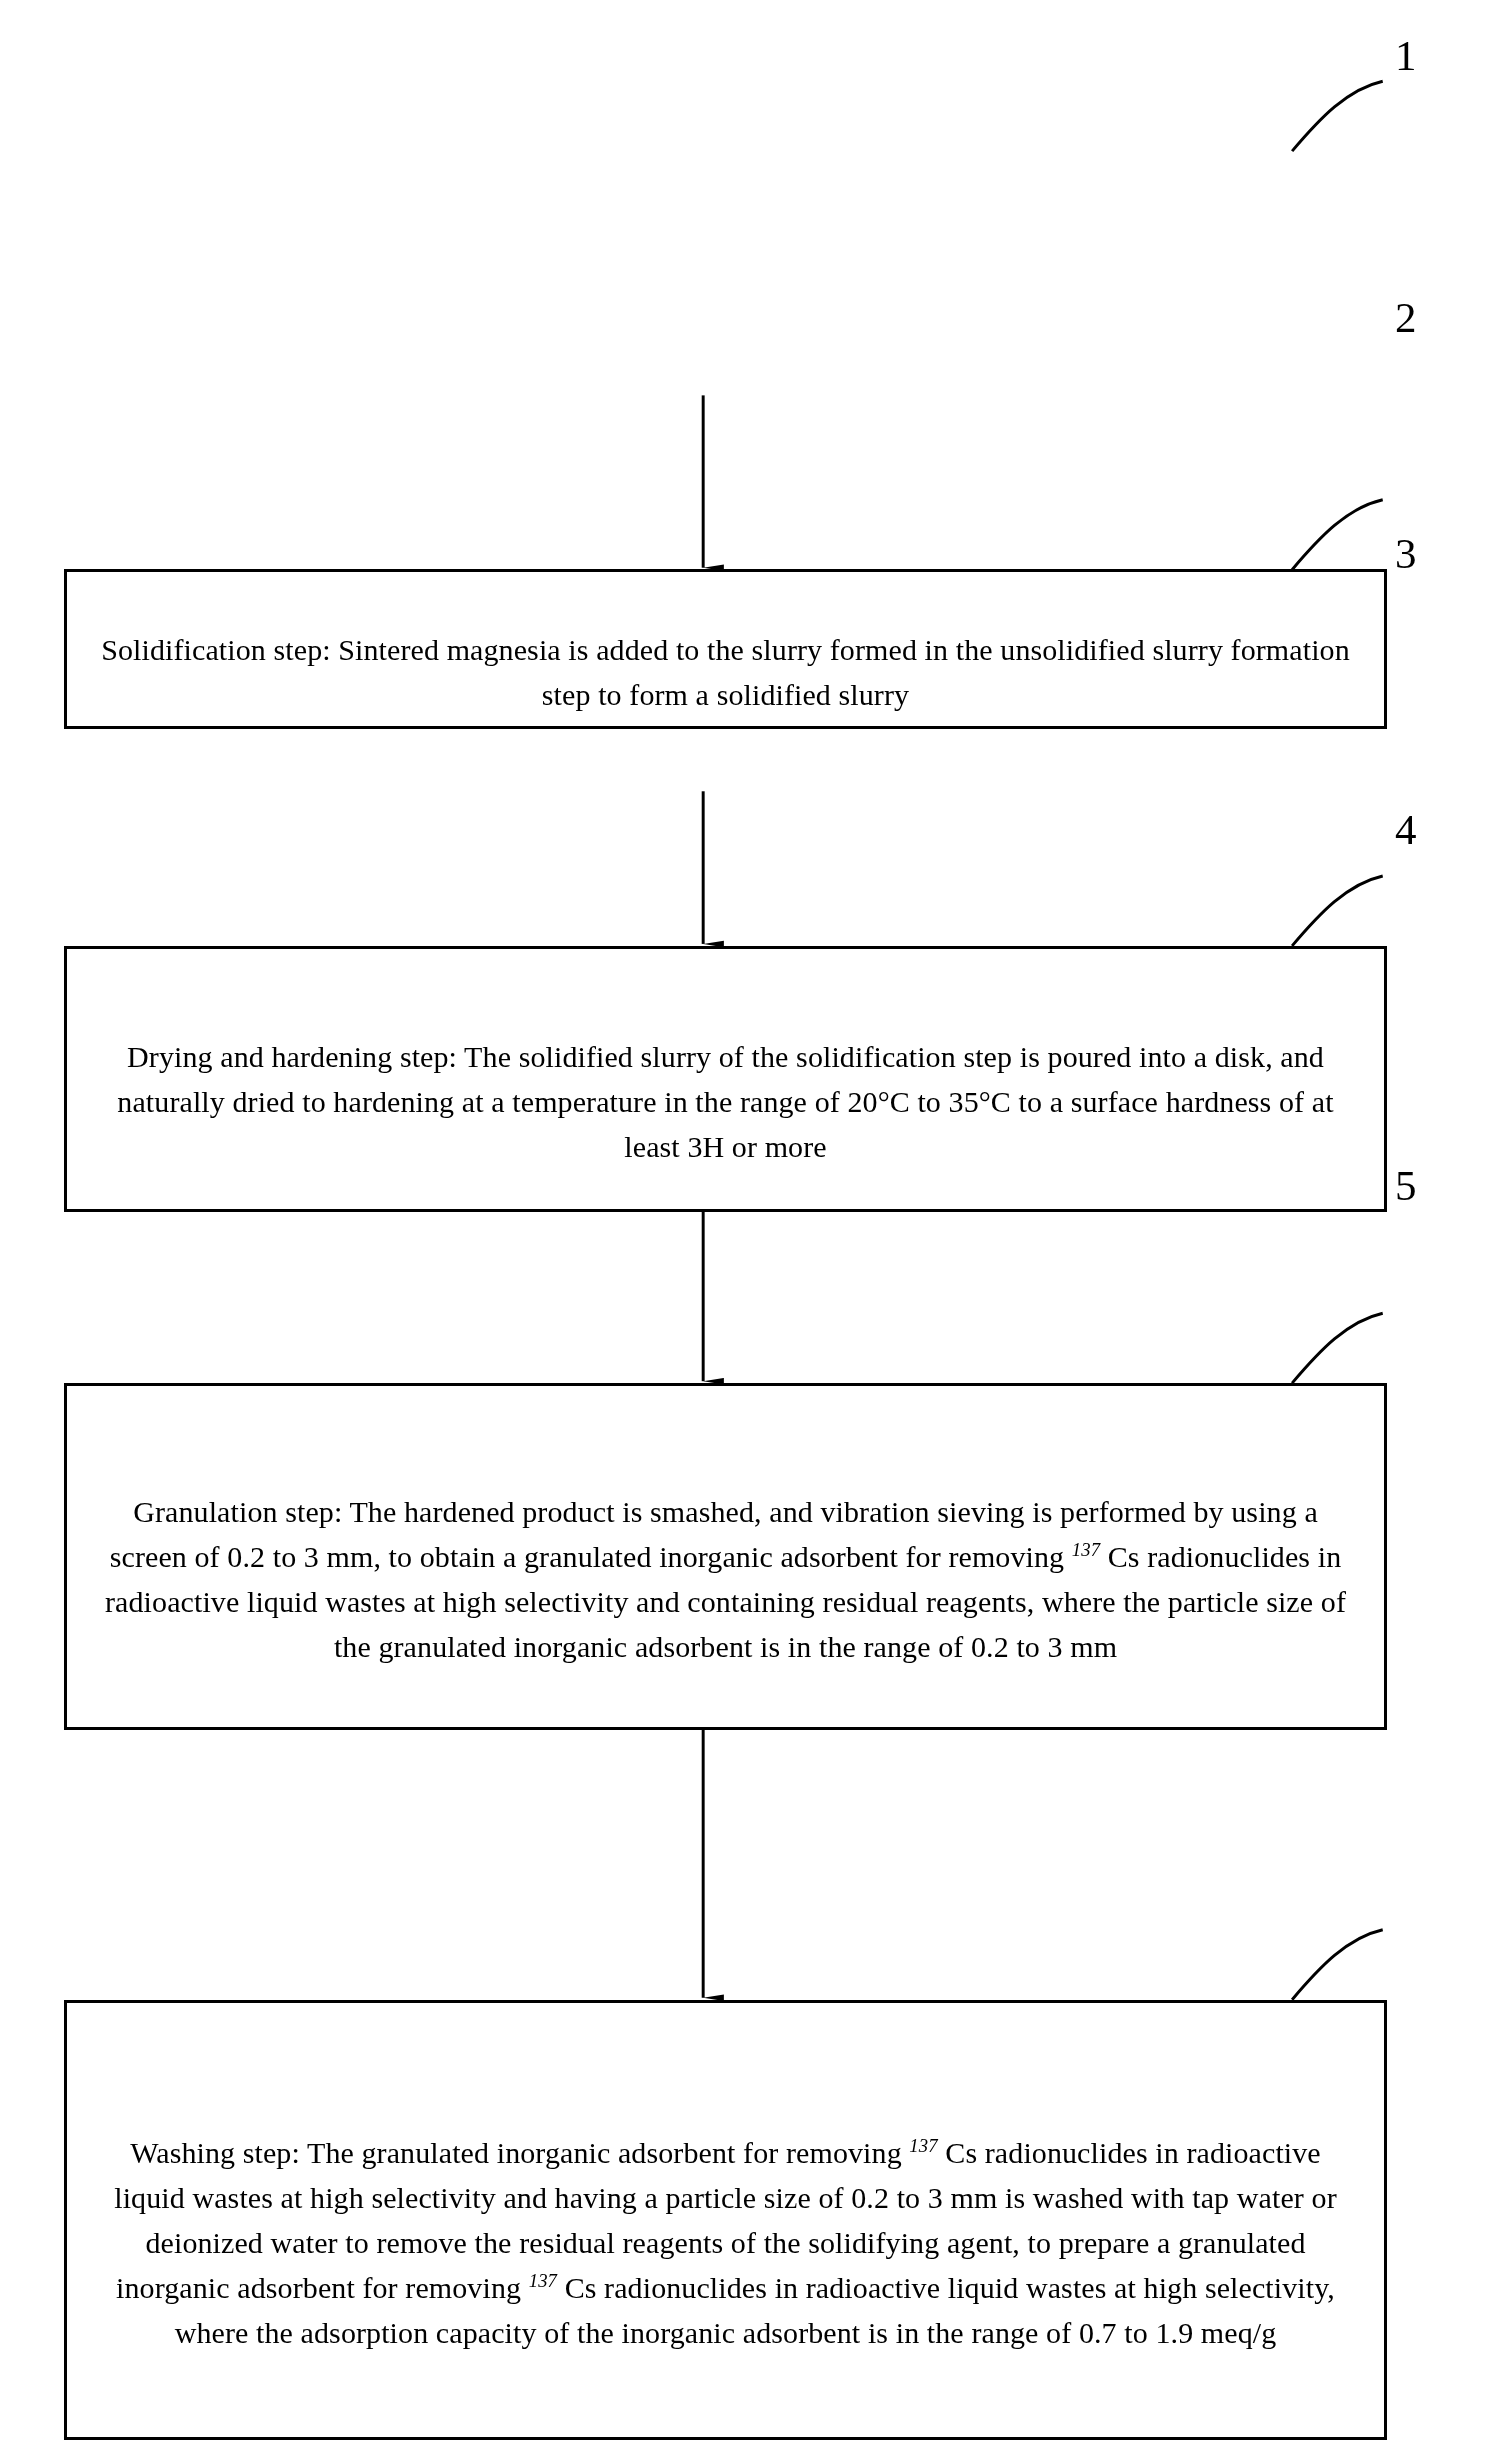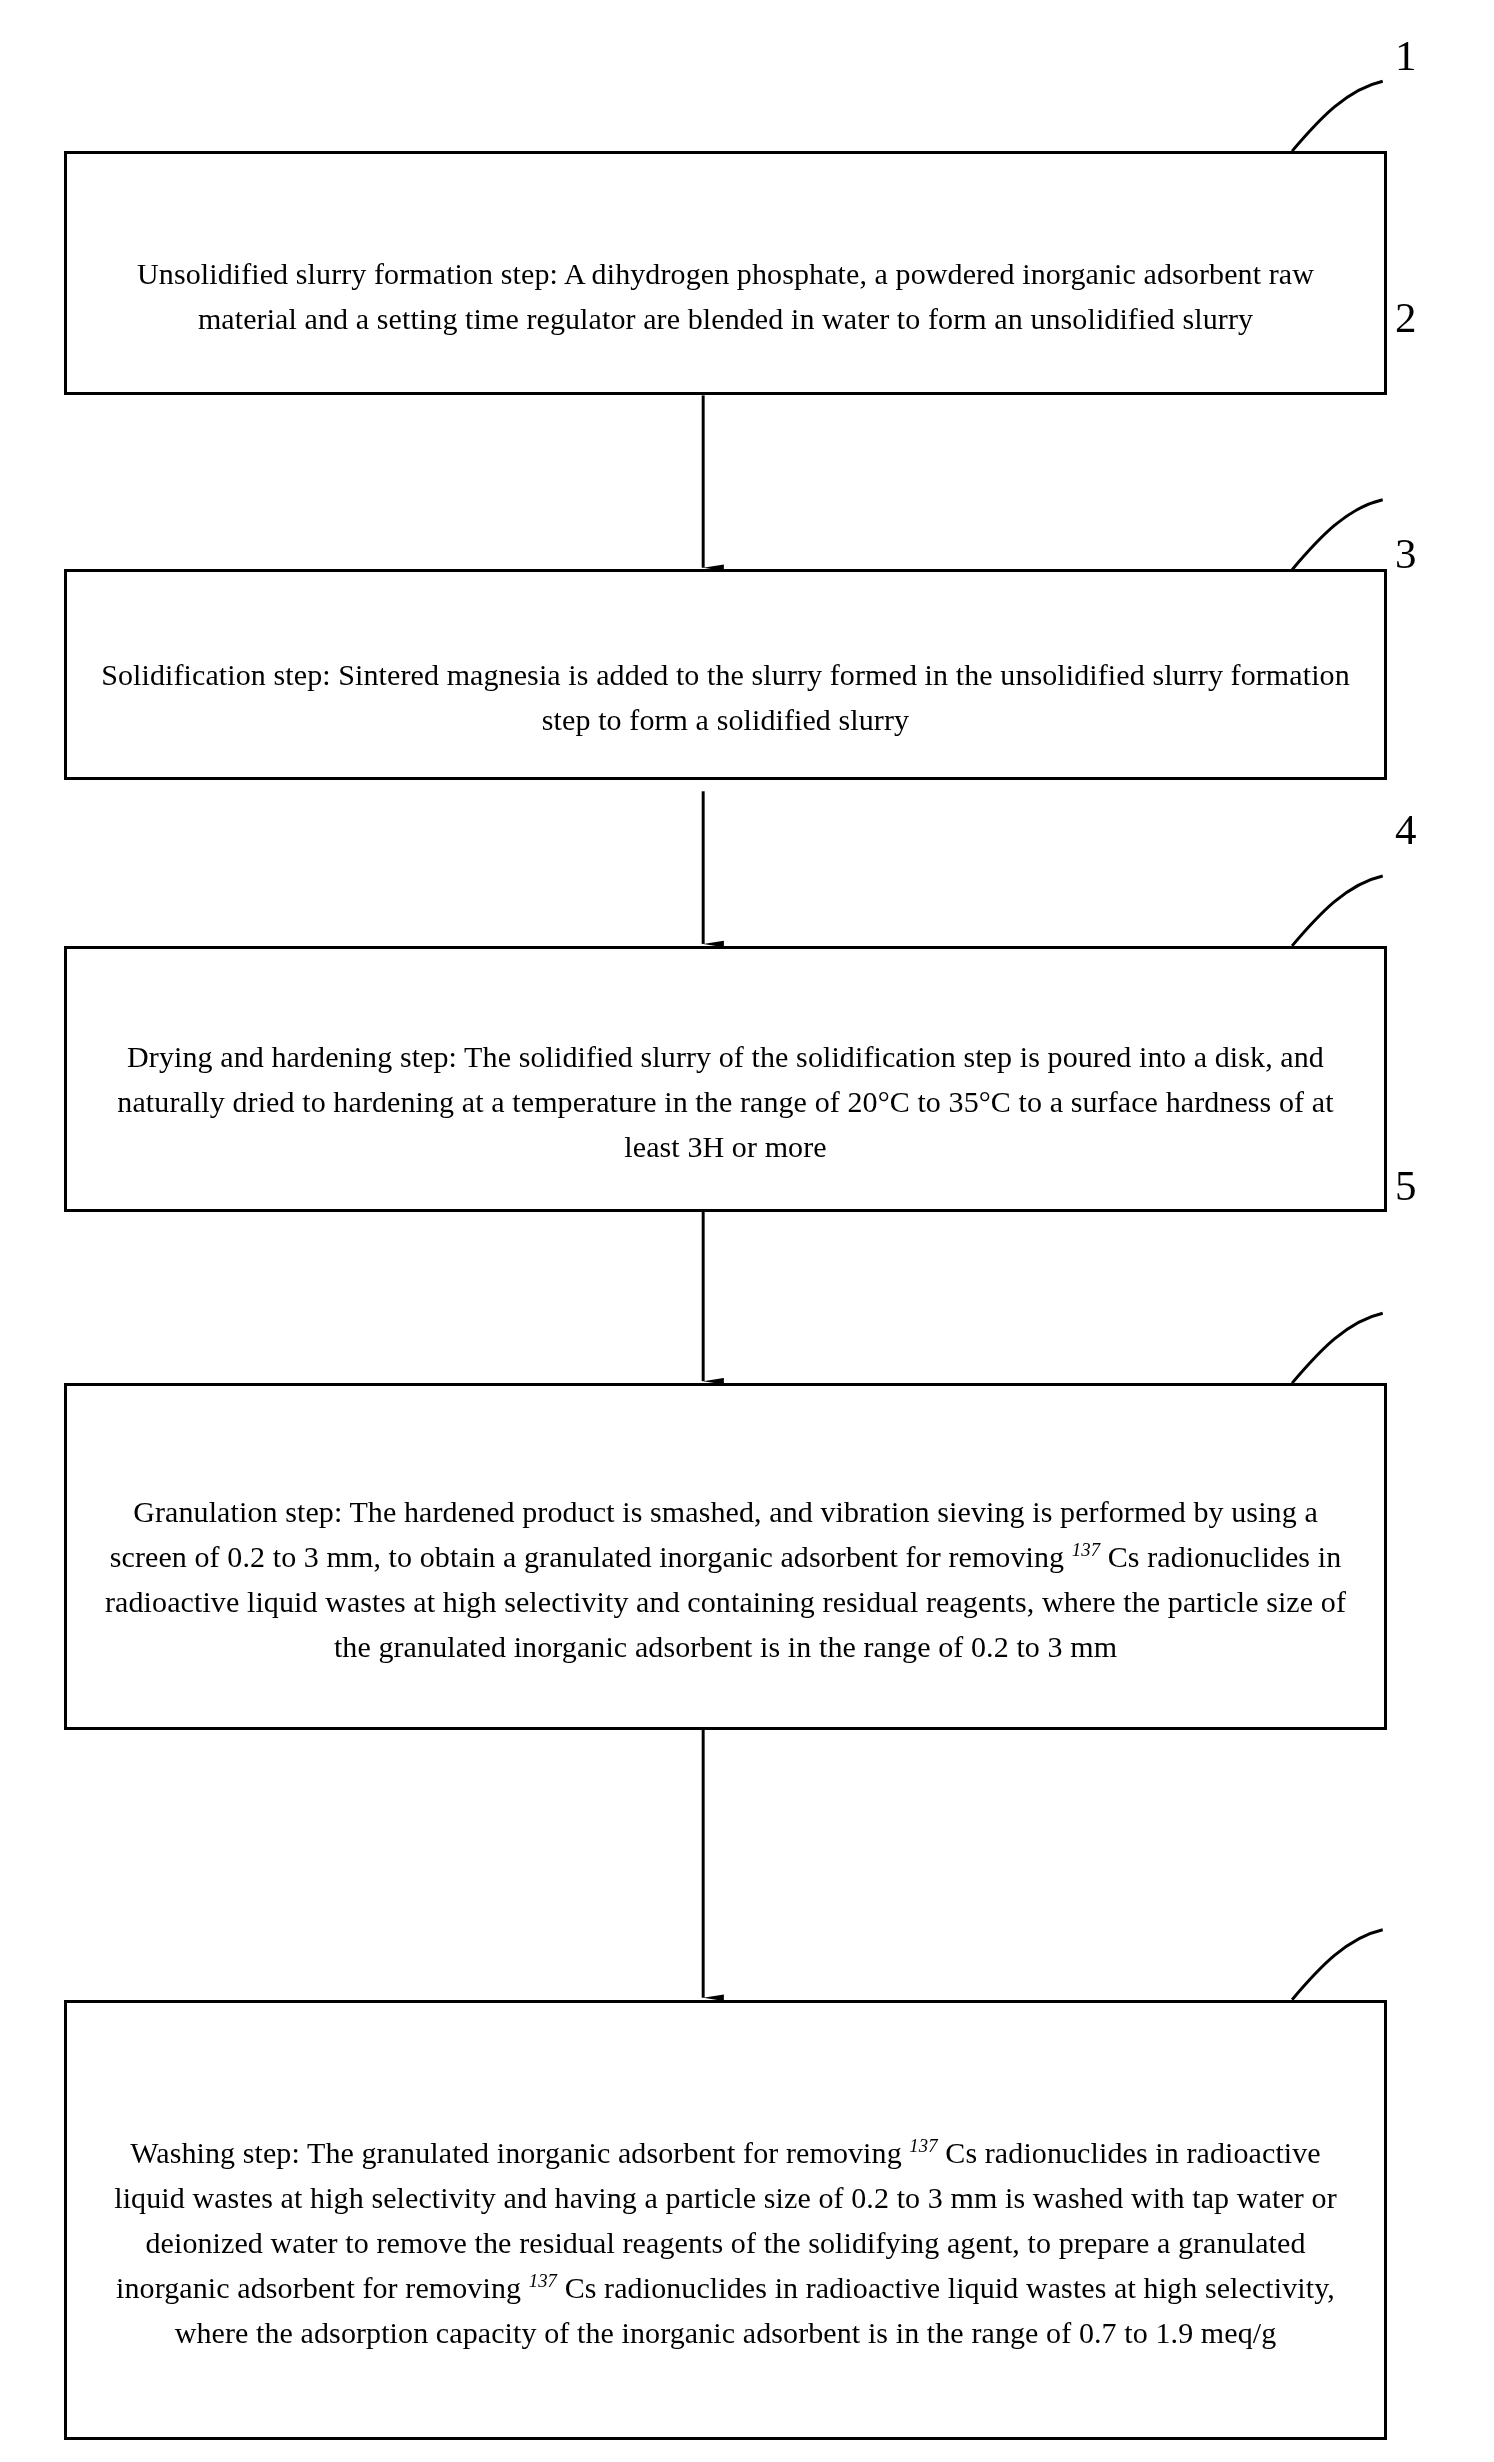--- a/index.html
+++ b/index.html
@@ -53,21 +53,21 @@
   }
   .callout-num {
     position: absolute;
     font-size: 43px;
     line-height: 43px;
     font-family: "Liberation Serif", "DejaVu Serif", serif;
     color: #000000;
   }
   
   #box-1 { top: 151px;  height: 244px; }
-  #box-2 { top: 569px;  height: 211px; }
+  #box-2 { top: 569px;  height: 160px; }
   #box-3 { top: 946px;  height: 266px; }
   #box-4 { top: 1383px; height: 347px; }
   #box-5 { top: 2000px; height: 440px; }
 
   
   #callout-1 { left: 1395px; top: 34px; }
   #callout-2 { left: 1395px; top: 296px; }
   #callout-3 { left: 1395px; top: 532px; }
   #callout-4 { left: 1395px; top: 808px; }
   #callout-5 { left: 1395px; top: 1164px; }
@@ -89,25 +89,20 @@
     <line x1="714" y1="1230" x2="714" y2="1402" stroke="#000000" stroke-width="3" marker-end="url(#arrowhead)"></line>
     <line x1="714" y1="1756" x2="714" y2="2028" stroke="#000000" stroke-width="3" marker-end="url(#arrowhead)"></line>
 
     <path d="M 1312 153 C 1340 120, 1368 90, 1404 82" stroke="#000000" stroke-width="3" fill="none"></path>
     <path d="M 1312 578 C 1340 545, 1368 515, 1404 507" stroke="#000000" stroke-width="3" fill="none"></path>
     <path d="M 1312 960 C 1340 927, 1368 897, 1404 889" stroke="#000000" stroke-width="3" fill="none"></path>
     <path d="M 1312 1404 C 1340 1371, 1368 1341, 1404 1333" stroke="#000000" stroke-width="3" fill="none"></path>
     <path d="M 1312 2030 C 1340 1997, 1368 1967, 1404 1959" stroke="#000000" stroke-width="3" fill="none"></path>
   </svg>
 
-  <div class="flow-box" id="box-1">
-    <div class="box-text">
-      <span>Unsolidified slurry formation step: A dihydrogen phosphate, a powdered inorganic adsorbent raw material and a setting time regulator are blended in water to form an unsolidified slurry</span>
-    </div>
-  </div>
 
   <div class="flow-box" id="box-2">
     <div class="box-text">
       <span>Solidification step: Sintered magnesia is added to the slurry formed in the unsolidified slurry formation step to form a solidified slurry</span>
     </div>
   </div>
 
   <div class="flow-box" id="box-3">
     <div class="box-text">
       <span>Drying and hardening step: The solidified slurry of the solidification step is poured into a disk, and naturally dried to hardening at a temperature in the range of 20°C to 35°C to a surface hardness of at least 3H or more</span>

